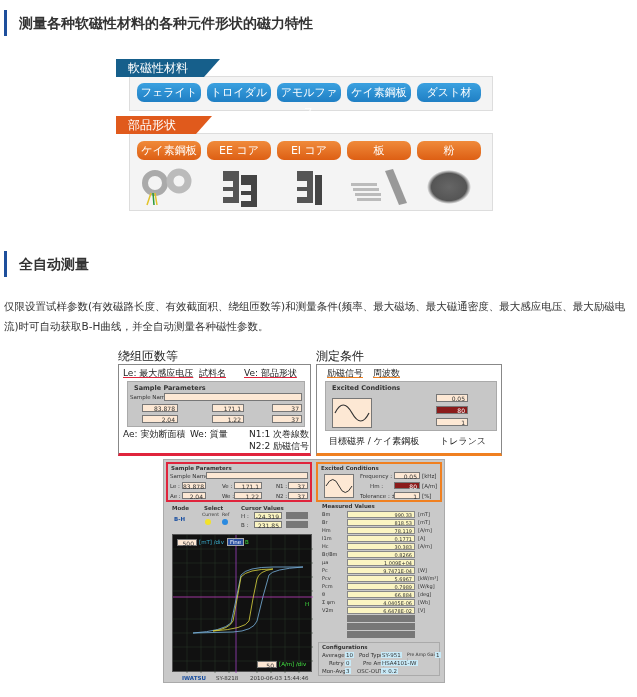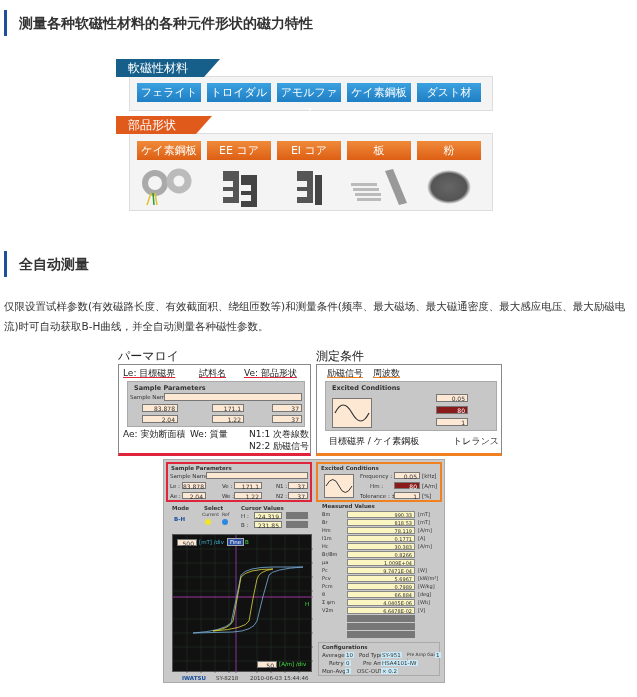--- a/index.html
+++ b/index.html
@@ -6,21 +6,21 @@
 body{width:637px;height:697px;background:#fff;font-family:"DejaVu Sans",sans-serif;position:relative;overflow:hidden;color:#333}
 .h2{position:absolute;left:4px;border-left:3px solid #1e4f9c;padding-left:12px;font-size:14px;font-weight:bold;color:#333;height:26px;line-height:26px}
 .panel{position:absolute;left:129px;width:364px;background:#f4f4f4;border:1px solid #ddd}
 .tabhead{position:absolute;left:116px;height:18px;color:#fff;font-size:12px;line-height:18px;padding-left:12px}
 .tabhead:after{content:"";position:absolute;right:-16px;top:0;border-left:16px solid transparent;border-bottom:18px solid transparent}
 .th-blue{background:#165f8b;width:88px}
 .th-blue:after{border-left-color:#165f8b}
 .th-orange{background:#e05a1c;width:80px}
 .th-orange:after{border-left-color:#e05a1c}
 .btnrow{position:absolute;left:137px;display:flex;gap:6px}
-.btn{width:64px;height:19px;border-radius:0;color:#fff;font-size:11px;text-align:center;line-height:19px;cursor:pointer}
+.btn{width:64px;height:19px;border-radius:7px;color:#fff;font-size:11px;text-align:center;line-height:19px;cursor:pointer}
 .btn-blue{background:linear-gradient(#3ba1e0,#1f7fc4)}
 .btn-orange{background:linear-gradient(#f08a3a,#dd5f14)}
 .icons{position:absolute;left:137px;top:165px;display:flex;gap:6px}
 .ico{width:64px;height:42px;display:flex;align-items:center;justify-content:center}
 .para{position:absolute;left:4px;top:296px;width:625px;font-size:10.5px;line-height:20px;color:#333}
 .label{position:absolute;font-size:11px;color:#222}
 .callout{position:absolute;background:#fff;border:1px solid #888}
 .sp{position:absolute;background:#c7c7c7;border:1px solid #aaa}
 .fld{position:absolute;background:#fde8d4;border:1px solid #777;font-size:6px;text-align:right;padding-right:2px;line-height:7px}
 .small{position:absolute;font-size:5.5px;color:#333}
@@ -99,25 +99,25 @@
           </radialGradient>
         </defs>
         <ellipse cx="32" cy="22" rx="22" ry="17" fill="url(#pg)"></ellipse>
       </svg>
   </div>
 </div>
 
 <div class="h2" style="top:251px">全自动测量</div>
 <div class="para">仅限设置试样参数(有效磁路长度、有效截面积、绕组匝数等)和测量条件(频率、最大磁场、最大磁通密度、最大感应电压、最大励磁电流)时可自动获取B-H曲线，并全自动测量各种磁性参数。</div>
 
-<div class="label" style="left:118px;top:348px;font-size:12px">パーマロイ</div>
+<div class="label" style="left:118px;top:348px;font-size:12px">绕组匝数等</div>
 <div class="label" style="left:316px;top:348px;font-size:12px">測定条件</div>
 
 <div class="callout" style="left:118px;top:364px;width:193px;height:92px;border-bottom:3px solid #e0243c">
-  <div class="anno u" style="left:4px;top:2px">Le: 目標磁界</div>
+  <div class="anno u" style="left:4px;top:2px">Le: 最大感应电压</div>
   <div class="anno u" style="left:80px;top:2px">試料名</div>
   <div class="anno u" style="left:125px;top:2px">Ve: 部品形状</div>
   <div class="sp" style="left:8px;top:16px;width:178px;height:46px">
     <div class="small" style="left:6px;top:2px;font-weight:bold;font-size:6.5px">Sample Parameters</div>
     <div class="small" style="left:2px;top:12px">Sample Name :</div>
     <div class="fld" style="left:36px;top:11px;width:138px;height:8px"></div>
     <div class="fld" style="left:14px;top:22px;width:36px;height:8px">83.878</div>
     <div class="fld" style="left:84px;top:22px;width:32px;height:8px">171.1</div>
     <div class="fld" style="left:144px;top:22px;width:30px;height:8px">37</div>
     <div class="fld" style="left:14px;top:33px;width:36px;height:8px">2.04</div>
@@ -138,21 +138,21 @@
     <div style="position:absolute;left:6px;top:16px;width:40px;height:30px;background:#fde8d4;border:1px solid #777">
       <svg width="38" height="28">
           <path d="M2 14 Q10 -2 19 14 T36 14" fill="none" stroke="#333" stroke-width="1.2"></path>
         </svg>
     </div>
     <div class="fld" style="left:110px;top:12px;width:32px;height:8px">0.05</div>
     <div class="fld" style="left:110px;top:24px;width:32px;height:8px;background:#8b1b1b;color:#fff">80</div>
     <div class="fld" style="left:110px;top:36px;width:32px;height:8px">1</div>
   </div>
   <div class="anno" style="left:12px;top:70px">目標磁界 / ケイ素鋼板</div>
-  <div class="anno" style="left:136px;top:70px">トレランス</div>
+  <div class="anno" style="left:123px;top:70px">トレランス</div>
 </div>
 
 <div class="app">
 
   <div style="position:absolute;left:2px;top:2px;width:146px;height:40px;border:2px solid #e0243c;background:#c9c9c9">
     <div class="small" style="left:3px;top:1px;font-weight:bold">Sample Parameters</div>
     <div class="small" style="left:2px;top:9px">Sample Name :</div>
     <div class="fld" style="left:38px;top:8px;width:102px;height:7px"></div>
     <div class="small" style="left:2px;top:19px">Le :</div>
     <div class="fld" style="left:14px;top:18px;width:24px;height:7px">83.878</div>

